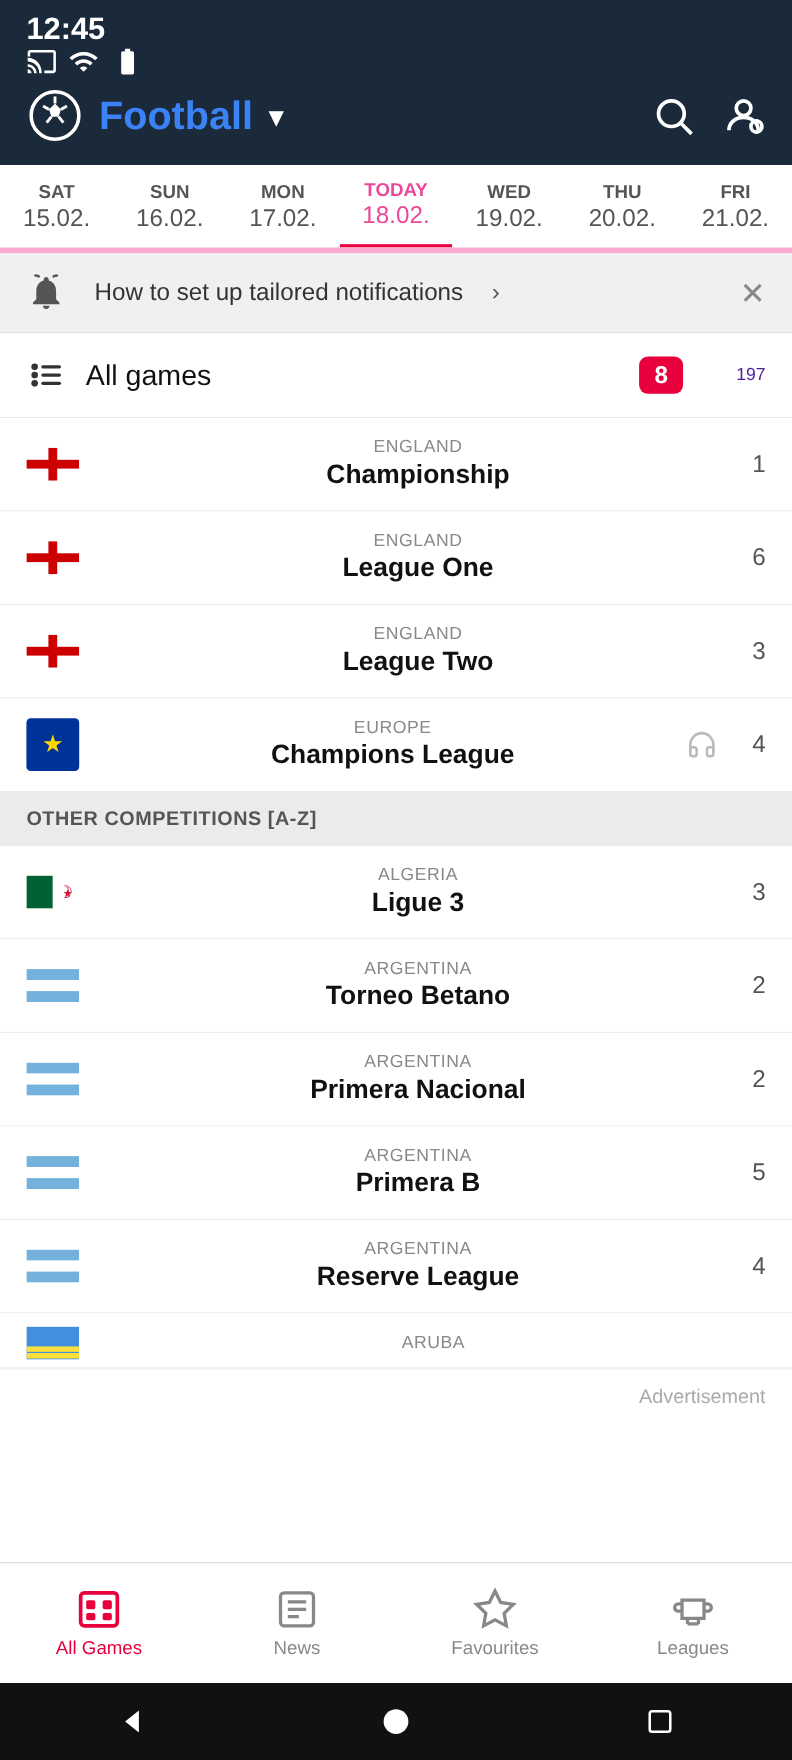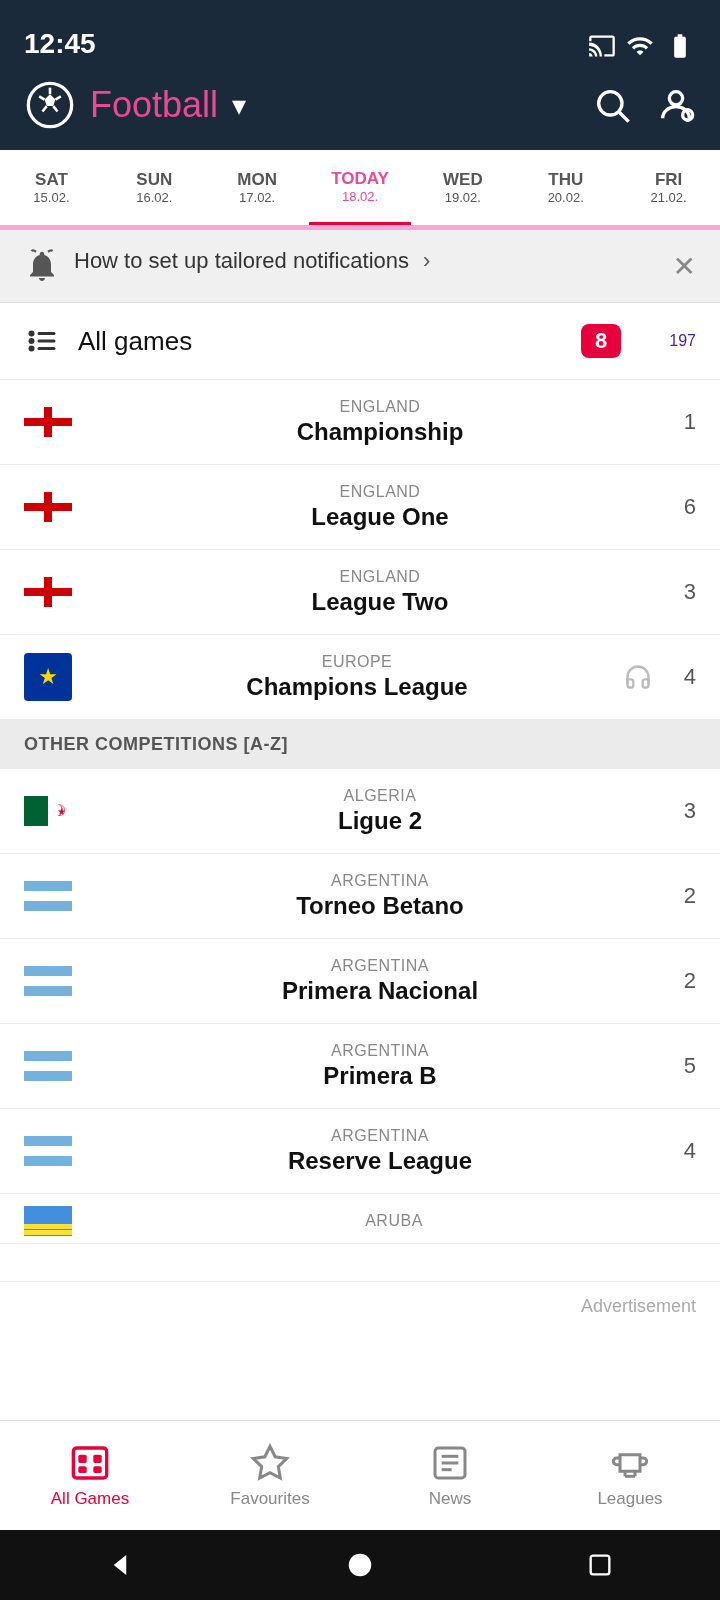--- a/index.html
+++ b/index.html
@@ -11,23 +11,24 @@
       font-family: 'Arial', sans-serif;
       overflow-x: hidden;
     }
 
     
     .status-bar {
       background: #1a2a3a;
       color: #fff;
       height: 60px;
       display: flex;
-      align-items: flex-end;
+      align-items: flex-start;
       justify-content: space-between;
-      padding: 0 24px;
+      padding: 10px 24px;
+      flex-direction: column;
     }
     .status-time {
       font-size: 28px;
       font-weight: bold;
       color: #fff;
     }
     .status-icons {
       display: flex;
       align-items: center;
       gap: 10px;
@@ -44,23 +45,23 @@
       align-items: center;
       justify-content: space-between;
       padding: 0 24px;
     }
     .header-left {
       display: flex;
       align-items: center;
       gap: 14px;
     }
     .header-title {
-      color: #ec4899;
+      color: #3b82f6;
       font-size: 36px;
-      font-weight: normal;
+      font-weight: bold;
     }
     .header-dropdown {
       color: #fff;
       font-size: 28px;
     }
     .header-right {
       display: flex;
       align-items: center;
       gap: 24px;
     }
@@ -87,35 +88,36 @@
     }
     .date-item.active {
       color: #ec4899;
       border-bottom: 3px solid #e8003d;
     }
     .date-item .day-name {
       font-size: 17px;
       font-weight: bold;
     }
     .date-item .day-date {
-      font-size: 13px;
+      font-size: 22px;
     }
 
     
     .notification-banner {
       background: #f0f0f0;
       padding: 18px 24px;
       display: flex;
       align-items: center;
       justify-content: space-between;
       border-bottom: 1px solid #ddd;
     }
     .notification-left {
       display: flex;
-      gap: 14px;
+      align-items: center;
+      gap: 26px;
     }
     .notification-text {
       font-size: 22px;
       color: #333;
     }
     .notification-arrow {
       font-size: 22px;
       color: #555;
     }
     .notification-close {
@@ -227,21 +229,20 @@
 
     
     .ad-banner {
       background: #fff;
       padding: 14px 24px;
       text-align: right;
       color: #aaa;
       font-size: 18px;
       border-top: 1px solid #ececec;
       height: 60px;
-      margin-top: 37px;
     }
 
     
     .bottom-nav {
       position: fixed;
       bottom: 70px;
       left: 0;
       width: 720px;
       height: 110px;
       background: #fff;
@@ -508,21 +509,21 @@
     <div class="competition-flag">
       <svg width="48" height="30" viewBox="0 0 48 30">
         <rect width="24" height="30" fill="#006233"></rect>
         <rect x="24" width="24" height="30" fill="white"></rect>
         <text x="28" y="20" font-size="16" fill="#d21034">☽</text>
         <text x="33" y="19" font-size="10" fill="#d21034">★</text>
       </svg>
     </div>
     <div class="competition-info">
       <div class="competition-country">ALGERIA</div>
-      <div class="competition-name">Ligue 2</div>
+      <div class="competition-name">Ligue 3</div>
     </div>
     <div class="competition-right">
       <span class="competition-count">3</span>
     </div>
   </div>
 
   <div class="competition-row">
     <div class="competition-flag">
       <svg width="48" height="30" viewBox="0 0 48 30">
         <rect width="48" height="10" fill="#74b2dd"></rect>
@@ -616,33 +617,33 @@
       <rect x="14" y="7" width="5" height="5" rx="1" fill="#e8003d"></rect>
       <rect x="5" y="14" width="5" height="4" rx="1" fill="#e8003d"></rect>
       <rect x="14" y="14" width="5" height="4" rx="1" fill="#e8003d"></rect>
     </svg>
     <span class="nav-label">All Games</span>
   </div>
 
 
   <div class="nav-item">
     <svg width="40" height="40" viewBox="0 0 24 24" fill="none" stroke="#888" stroke-width="1.8">
-      <polygon points="12,2 15.09,8.26 22,9.27 17,14.14 18.18,21.02 12,17.77 5.82,21.02 7,14.14 2,9.27 8.91,8.26"></polygon>
-    </svg>
-    <span class="nav-label">Favourites</span>
-  </div>
-
-  <div class="nav-item">
-    <svg width="40" height="40" viewBox="0 0 24 24" fill="none" stroke="#888" stroke-width="1.8">
       <rect x="3" y="3" width="18" height="18" rx="2"></rect>
       <line x1="7" y1="8" x2="17" y2="8"></line>
       <line x1="7" y1="12" x2="17" y2="12"></line>
       <line x1="7" y1="16" x2="13" y2="16"></line>
     </svg>
     <span class="nav-label">News</span>
+  </div>
+
+  <div class="nav-item">
+    <svg width="40" height="40" viewBox="0 0 24 24" fill="none" stroke="#888" stroke-width="1.8">
+      <polygon points="12,2 15.09,8.26 22,9.27 17,14.14 18.18,21.02 12,17.77 5.82,21.02 7,14.14 2,9.27 8.91,8.26"></polygon>
+    </svg>
+    <span class="nav-label">Favourites</span>
   </div>
 
   <div class="nav-item">
     <svg width="40" height="40" viewBox="0 0 24 24" fill="none" stroke="#888" stroke-width="1.8">
       <path d="M6 9H4a2 2 0 0 0 0 4h2"></path>
       <path d="M18 9h2a2 2 0 0 1 0 4h-2"></path>
       <path d="M6 7h12v10H6z"></path>
       <path d="M9 17v3"></path>
       <path d="M15 17v3"></path>
       <path d="M9 20h6"></path>

